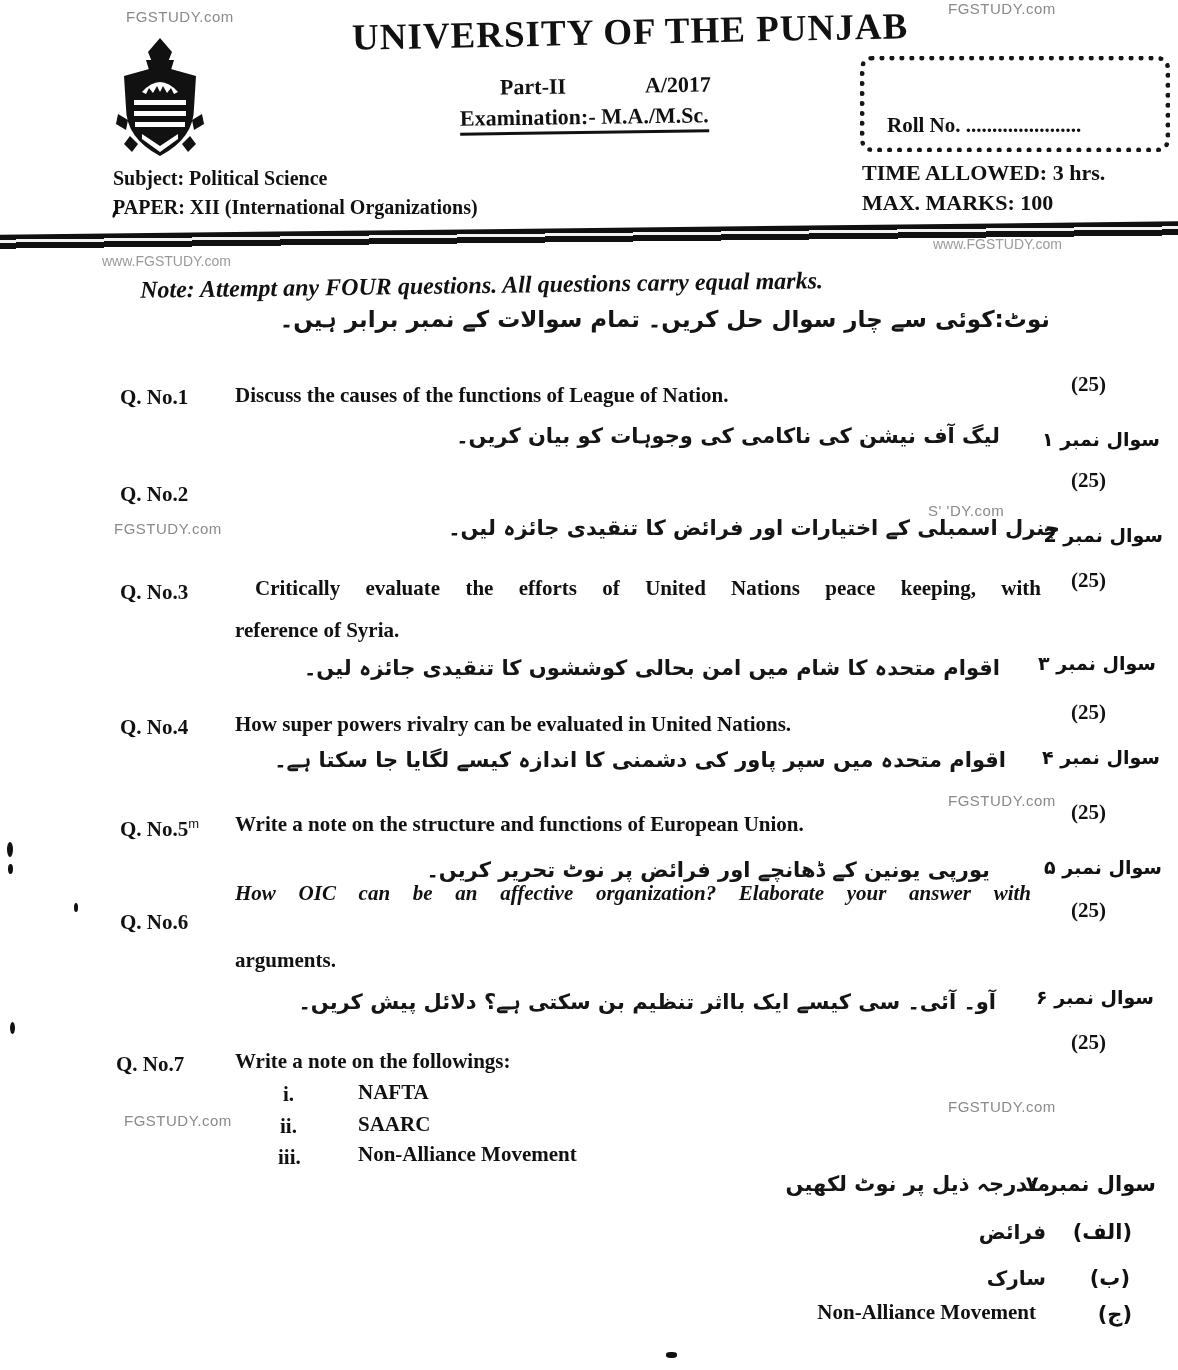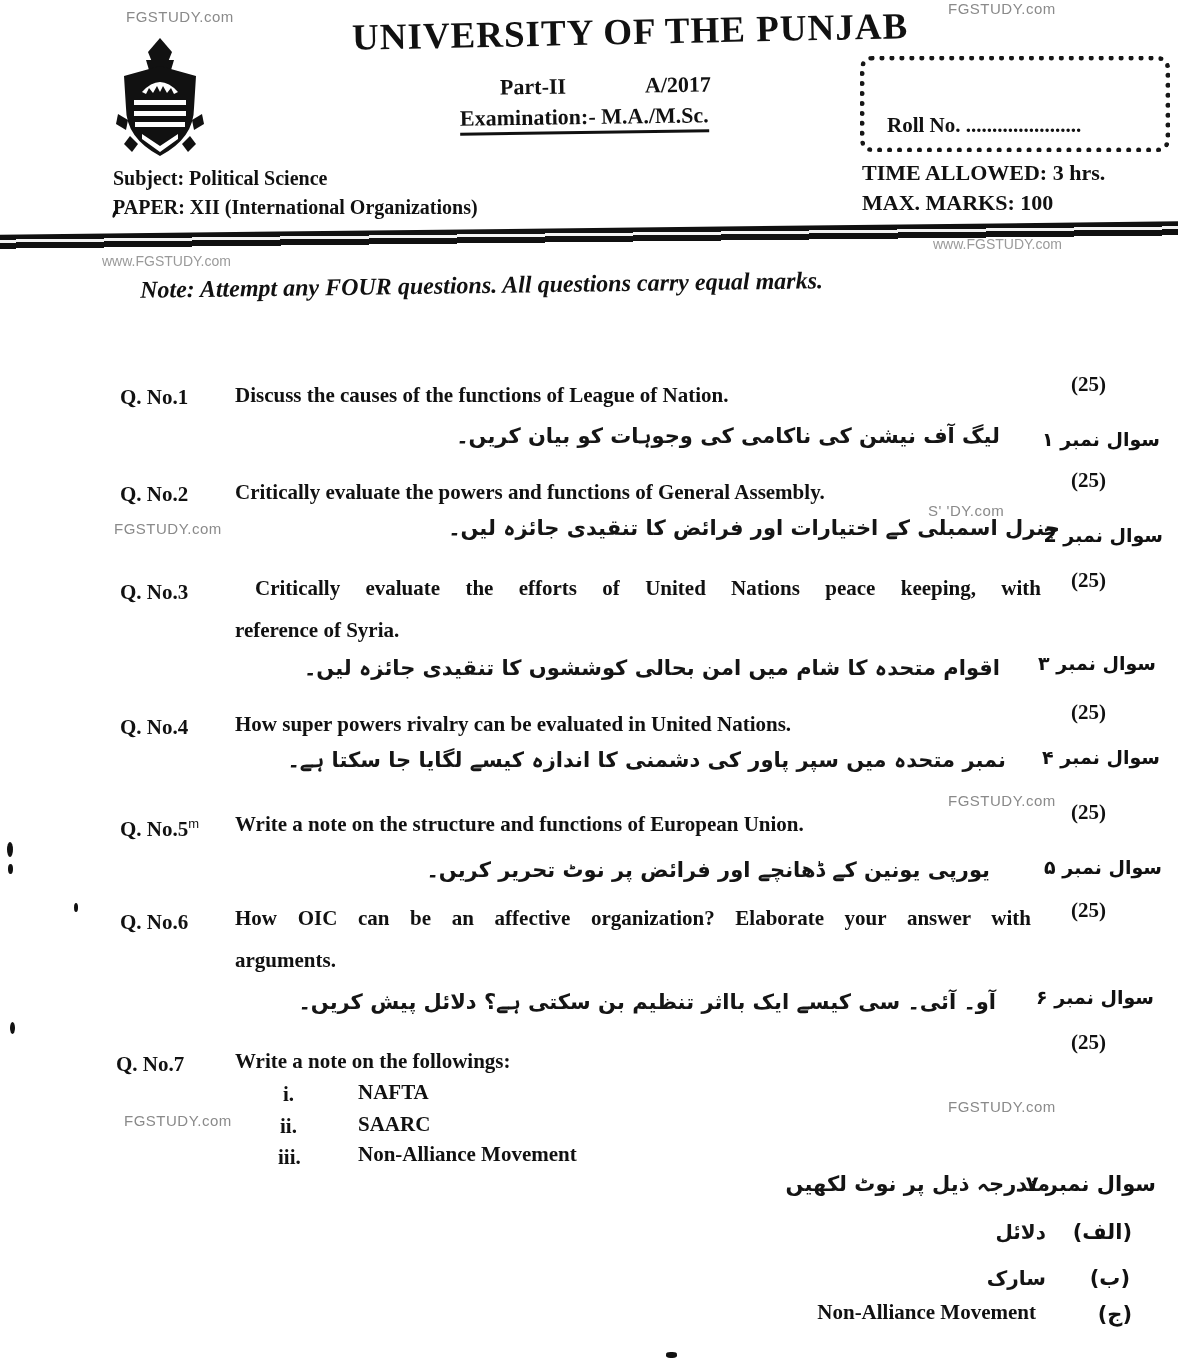--- a/index.html
+++ b/index.html
@@ -72,57 +72,57 @@
   <div class="abs hbold2" style="left:113px;top:196px;">PAPER: XII (International Organizations)</div>
   <div class="abs hbold" style="left:862px;top:160px;">TIME ALLOWED: 3 hrs.</div>
   <div class="abs hbold" style="left:862px;top:190px;">MAX. MARKS: 100</div>
 
   <div class="abs rule" style="left:-7px;top:228px;"></div>
 
   <div class="abs wm-sm" style="left:933px;top:236px;">www.FGSTUDY.com</div>
   <div class="abs wm-sm" style="left:102px;top:253px;">www.FGSTUDY.com</div>
 
   <div class="abs noteen" style="left:140px;top:272px;">Note: Attempt any FOUR  questions. All questions carry equal marks.</div>
+  <div class="abs ur" style="right:128px;top:306px;font-size:23px;">نوٹ:کوئی سے چار سوال حل کریں۔ تمام سوالات کے نمبر برابر ہیں۔</div>
 
   <div class="abs qlabel" style="left:120px;top:385px;">Q. No.1</div>
   <div class="abs qtext" style="left:235px;top:383px;">Discuss the causes of the functions of League of Nation.</div>
   <div class="abs marks" style="right:72px;top:372px;">(25)</div>
   <div class="abs ur" style="right:178px;top:424px;">لیگ آف نیشن کی ناکامی کی وجوہات کو بیان کریں۔</div>
   <div class="abs urlabel" style="right:18px;top:428px;">سوال نمبر ۱</div>
 
   <div class="abs qlabel" style="left:120px;top:482px;">Q. No.2</div>
-  <div class="abs qtext" style="left:235px;top:480px;">Critically evaluate the powers and functions of General Assembly.</div>
   <div class="abs marks" style="right:72px;top:468px;">(25)</div>
   <div class="abs wm" style="left:928px;top:502px;">S' 'DY.com</div>
   <div class="abs ur" style="right:118px;top:516px;">جنرل اسمبلی کے اختیارات اور فرائض کا تنقیدی جائزہ لیں۔</div>
   <div class="abs urlabel" style="right:15px;top:524px;">سوال نمبر 2</div>
   <div class="abs wm" style="left:114px;top:520px;">FGSTUDY.com</div>
 
   <div class="abs qlabel" style="left:120px;top:580px;">Q. No.3</div>
   <div class="abs qblock just" style="left:235px;top:576px;width:786px;margin-left:20px;">Critically evaluate the efforts of United Nations peace keeping, with</div>
   <div class="abs qblock" style="left:235px;top:618px;">reference of Syria.</div>
   <div class="abs marks" style="right:72px;top:568px;">(25)</div>
   <div class="abs ur" style="right:178px;top:656px;">اقوام متحدہ کا شام میں امن بحالی کوششوں کا تنقیدی جائزہ لیں۔</div>
   <div class="abs urlabel" style="right:22px;top:652px;">سوال نمبر ۳</div>
 
   <div class="abs qlabel" style="left:120px;top:715px;">Q. No.4</div>
   <div class="abs qtext" style="left:235px;top:712px;">How super powers rivalry can be evaluated in United Nations.</div>
   <div class="abs marks" style="right:72px;top:700px;">(25)</div>
-  <div class="abs ur" style="right:172px;top:748px;">نمبر متحدہ میں سپر پاور کی دشمنی کا اندازہ کیسے لگایا جا سکتا ہے۔</div>
+  <div class="abs ur" style="right:172px;top:748px;">اقوام متحدہ میں سپر پاور کی دشمنی کا اندازہ کیسے لگایا جا سکتا ہے۔</div>
   <div class="abs urlabel" style="right:18px;top:746px;">سوال نمبر ۴</div>
 
   <div class="abs wm" style="left:948px;top:792px;">FGSTUDY.com</div>
   <div class="abs qlabel" style="left:120px;top:816px;"><span>Q. No.5</span><sup class="art">m</sup></div>
   <div class="abs qtext" style="left:235px;top:812px;">Write a note on the structure and functions of European Union.</div>
   <div class="abs marks" style="right:72px;top:800px;">(25)</div>
   <div class="abs ur" style="right:188px;top:858px;">یورپی یونین کے ڈھانچے اور فرائض پر نوٹ تحریر کریں۔</div>
   <div class="abs urlabel" style="right:16px;top:856px;">سوال نمبر ۵</div>
 
   <div class="abs qlabel" style="left:120px;top:910px;">Q. No.6</div>
-  <div class="abs qblock just" style="left:235px;top:906px;width:796px;">How OIC can be an affective organization? Elaborate your answer with</div>
+  <div class="abs qblock just" style="left:235px;top:881px;width:796px;font-style:italic;">How OIC can be an affective organization? Elaborate your answer with</div>
   <div class="abs qblock" style="left:235px;top:948px;">arguments.</div>
   <div class="abs marks" style="right:72px;top:898px;">(25)</div>
   <div class="abs ur" style="right:182px;top:990px;">آو۔ آئی۔ سی کیسے ایک بااثر تنظیم بن سکتی ہے؟ دلائل پیش کریں۔</div>
   <div class="abs urlabel" style="right:24px;top:986px;">سوال نمبر ۶</div>
 
   <div class="abs marks" style="right:72px;top:1030px;">(25)</div>
   <div class="abs qlabel" style="left:116px;top:1052px;">Q. No.7</div>
   <div class="abs qtext" style="left:235px;top:1049px;">Write a note on the followings:</div>
 
   <div class="abs qtext" style="left:283px;top:1082px;">i.</div>
@@ -132,21 +132,21 @@
   <div class="abs qtext" style="left:278px;top:1145px;">iii.</div>
   <div class="abs qtext" style="left:358px;top:1142px;">Non-Alliance Movement</div>
 
   <div class="abs wm" style="left:948px;top:1098px;">FGSTUDY.com</div>
   <div class="abs wm" style="left:124px;top:1112px;">FGSTUDY.com</div>
 
   <div class="abs urlabel" style="right:22px;top:1172px;font-size:21px;">سوال نمبر ۷۔</div>
   <div class="abs ur" style="right:128px;top:1172px;">مندرجہ ذیل پر نوٹ لکھیں</div>
 
   <div class="abs urlabel" style="right:46px;top:1220px;font-size:21px;">(الف)</div>
-  <div class="abs ur" style="right:132px;top:1220px;font-size:20px;">دلائل</div>
+  <div class="abs ur" style="right:132px;top:1220px;font-size:20px;">فرائض</div>
 
   <div class="abs urlabel" style="right:48px;top:1266px;font-size:21px;">(ب)</div>
   <div class="abs ur" style="right:132px;top:1266px;font-size:20px;">سارک</div>
 
   <div class="abs urlabel" style="right:46px;top:1302px;font-size:21px;">(ج)</div>
   <div class="abs qtext" style="right:142px;top:1300px;">Non-Alliance Movement</div>
 
   <div class="abs speck" style="left:7px;top:842px;width:6px;height:15px;"></div>
   <div class="abs speck" style="left:8px;top:864px;width:5px;height:10px;"></div>
   <div class="abs speck" style="left:74px;top:903px;width:4px;height:9px;"></div>

